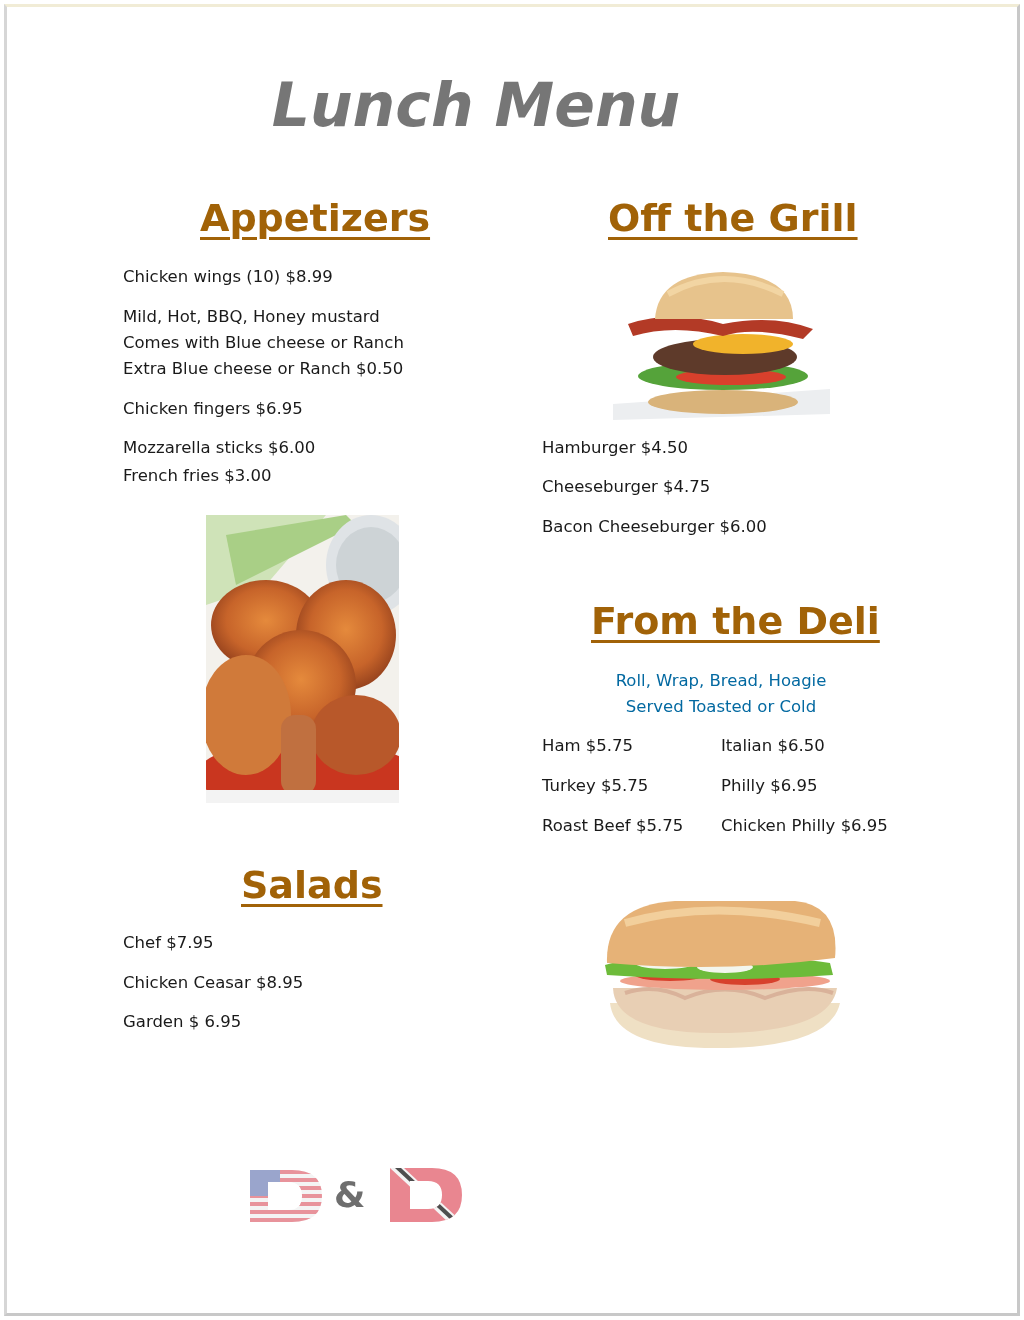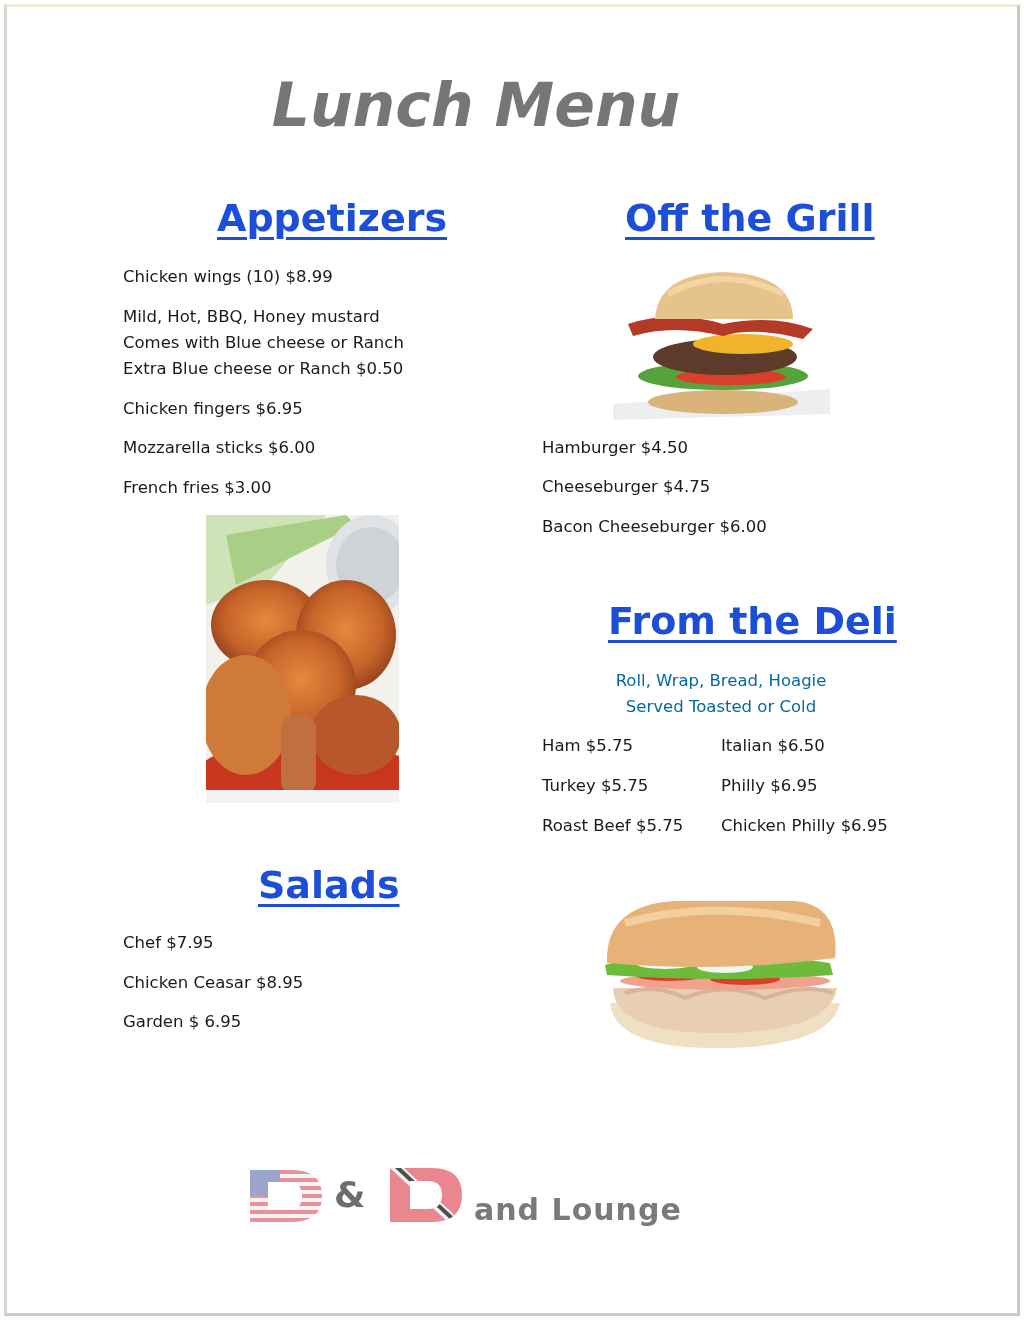--- a/index.html
+++ b/index.html
@@ -16,25 +16,24 @@
     }
 
     .title {
       position: absolute; left: 0; width: 952px; top: 70px;
       text-align: center; font-size: 60px; font-style: italic; font-weight: bold;
       color: #767676; letter-spacing: 0px;
       font-family: "DejaVu Sans", sans-serif;
     }
 
     .heading {
-      position: absolute; font-weight: bold; font-size: 38px; color: #1d4ed8;
+      position: absolute; font-weight: bold; font-size: 38px; color: #a16207;
       text-decoration: underline; text-decoration-thickness: 3px; text-underline-offset: 6px;
       font-family: "DejaVu Sans", sans-serif;
       white-space: nowrap;
-      margin-left: 17px;
     }
 
     .item {
       position: absolute; font-size: 16.5px; color: #1a1a1a; white-space: nowrap;
       font-family: "DejaVu Sans", sans-serif;
     }
 
     .center-text {
       position: absolute; font-size: 16.5px; color: #0369a1; text-align: center;
       line-height: 26px; font-family: "DejaVu Sans", sans-serif;
@@ -56,21 +55,21 @@
 
 <div class="title">Lunch Menu</div>
 
 <div class="heading" style="left:200px; top:196px;">Appetizers</div>
 <div class="item" style="left:123px; top:267px;">Chicken wings (10) $8.99</div>
 <div class="item" style="left:123px; top:307px;">Mild, Hot, BBQ, Honey mustard</div>
 <div class="item" style="left:123px; top:333px;">Comes with Blue cheese or Ranch</div>
 <div class="item" style="left:123px; top:359px;">Extra Blue cheese or Ranch $0.50</div>
 <div class="item" style="left:123px; top:399px;">Chicken fingers $6.95</div>
 <div class="item" style="left:123px; top:438px;">Mozzarella sticks $6.00</div>
-<div class="item" style="left:123px; top:478px;text-align:right;">French fries $3.00</div>
+<div class="item" style="left:123px; top:466px;text-align:right;">French fries $3.00</div>
 
 <div class="img-box" style="left:206px; top:515px; width:193px; height:288px;">
   <svg width="193" height="288" viewBox="0 0 193 288">
     <defs>
       <radialGradient id="wingG" cx="50%" cy="45%" r="60%">
         <stop offset="0%" stop-color="#e58a3c"></stop>
         <stop offset="60%" stop-color="#c7642a"></stop>
         <stop offset="100%" stop-color="#8a3a1a"></stop>
       </radialGradient>
     </defs>
@@ -172,14 +171,13 @@
             <path d="M0 0 L42 0 Q72 0 72 27 Q72 54 42 54 L0 54 Z M20 13 L20 41 L38 41 Q52 41 52 27 Q52 13 38 13 Z" fill-rule="evenodd"></path>
           </clipPath>
       </defs>
       <g clip-path="url(#dClip2)">
         <rect width="72" height="54" fill="#e98690"></rect>
         <path d="M0 0 L14 0 L72 54 L58 54 Z" fill="#f4f4f4"></path>
         <path d="M5 0 L11 0 L69 54 L63 54 Z" fill="#4e4e4e"></path>
       </g>
     </svg>
   </div>
-  <div class="logo-text" style="left:224px; top:32px; font-size:30px; letter-spacing:1px;">and Lounge</div>
 </div>
 
 </body></html>

